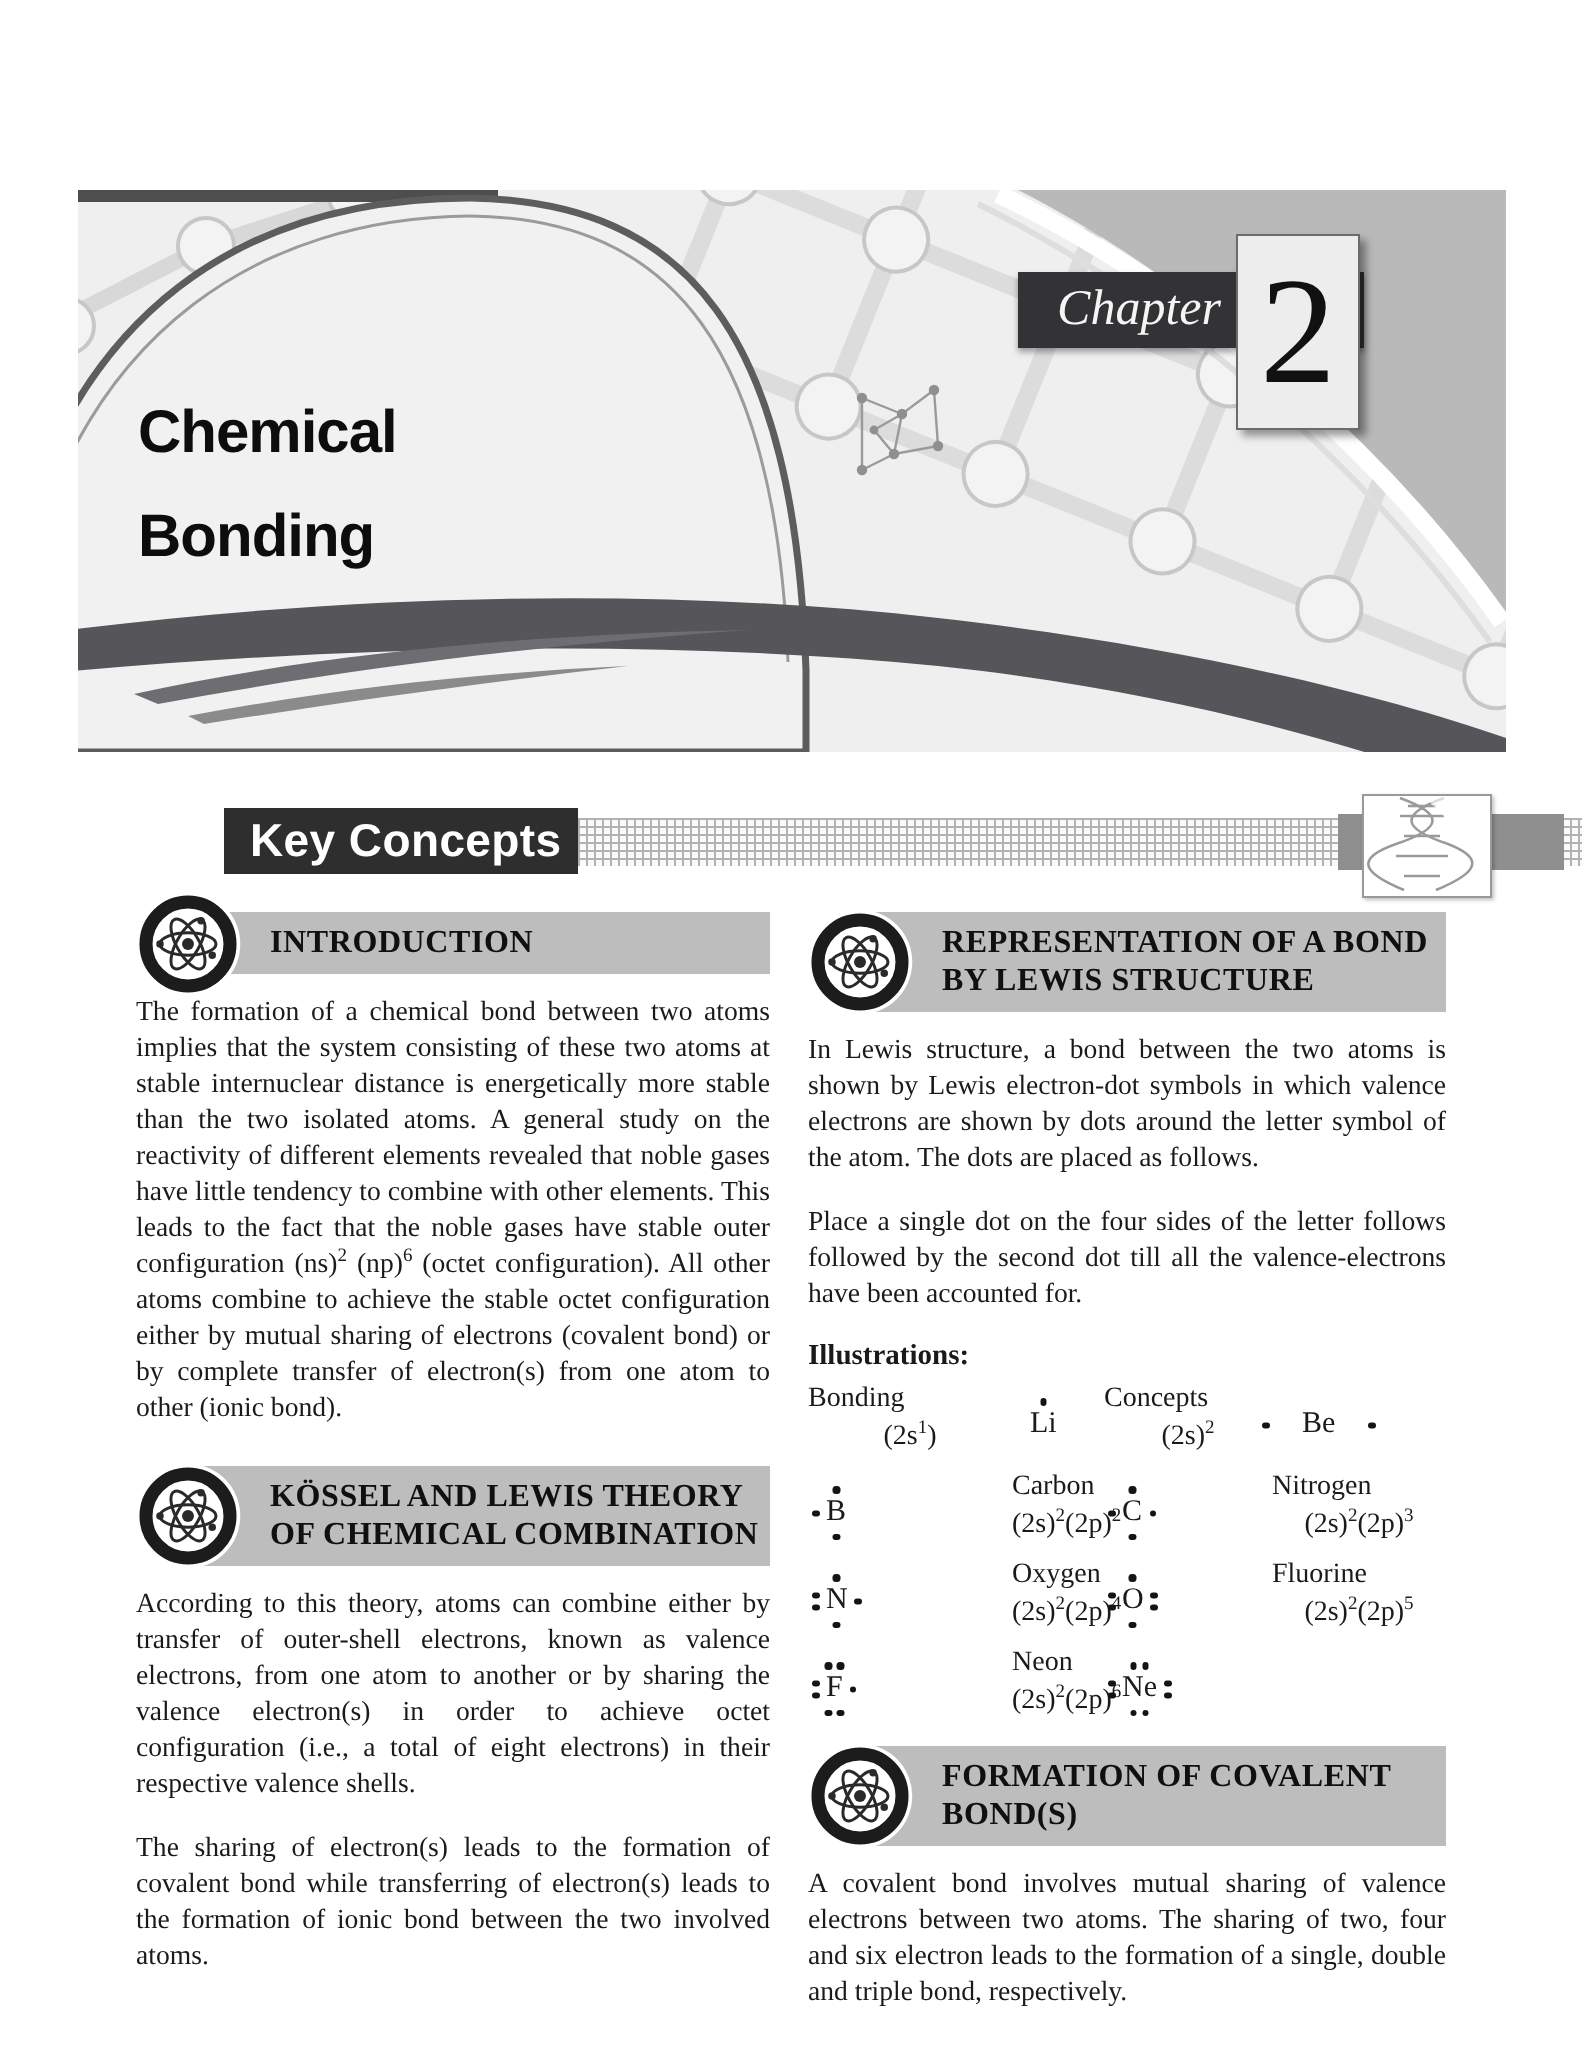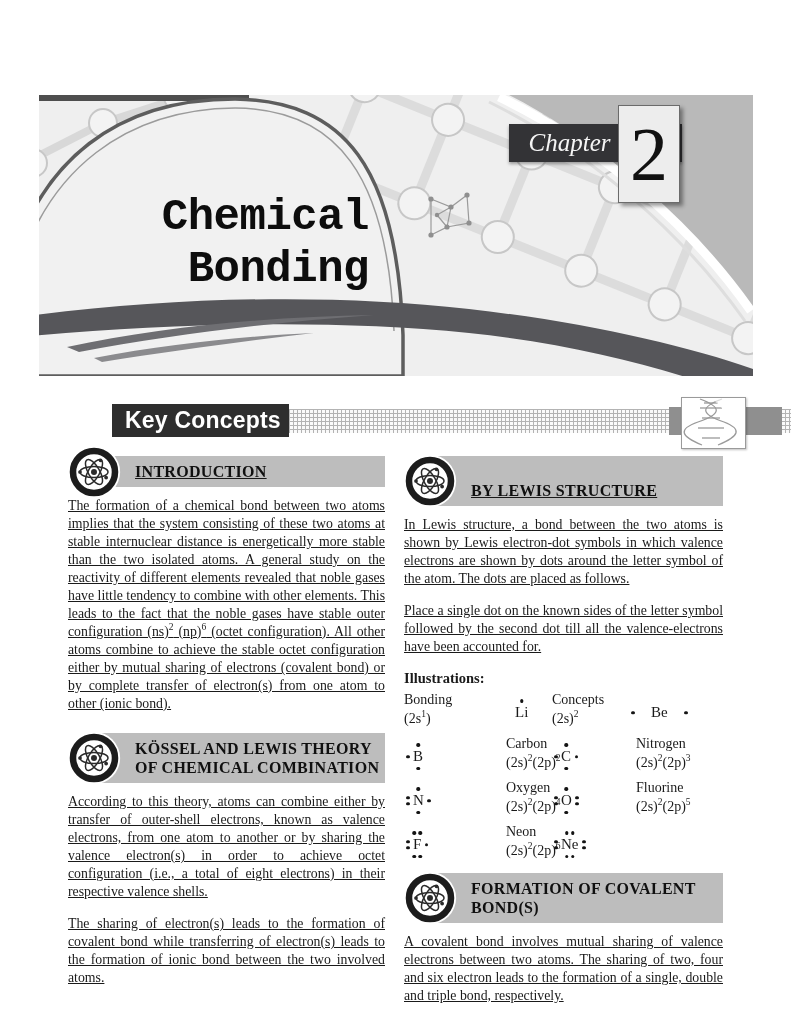--- a/index.html
+++ b/index.html
@@ -13,25 +13,25 @@
   html,body{margin:0;padding:0;background:#888;}
   .page{
     position:relative; width:791px; height:1024px; background:var(--page-bg);
     margin:0 auto; overflow:hidden;
     font-family:"Liberation Serif", serif; color:var(--text);
   }
   
   .header{position:absolute; left:39px; top:95px; width:714px; height:281px; overflow:hidden;}
   .header-art{position:absolute; inset:0; width:714px; height:281px;}
   .chapter-title{
-    position:absolute; left:30px; top:96px; width:300px; text-align:right;
-    font-family:Liberation Mono, monospace; font-weight:bold;
-    font-size:44px; line-height:52px; color:#0d0d0d; letter-spacing:-0.5px;
-  }
-  .chapter-badge{position:absolute; left:0; top:0; width:714px; height:252px; pointer-events:none;}
+    position:absolute; left:30px; top:96px; width:300px; text-align:left;
+    font-family:Liberation Sans, sans-serif; font-weight:bold;
+    font-size:30px; line-height:52px; color:#0d0d0d; letter-spacing:-0.5px;
+  }
+  .chapter-badge{position:absolute; left:0; top:12px; width:714px; height:252px; pointer-events:none;}
   .chapter-bar{
     position:absolute; left:470px; top:29px; width:173px; height:38px;
     background:#333336; box-shadow:0 2px 3px rgba(0,0,0,.35);
     display:flex; align-items:center; justify-content:center; padding-right:52px; box-sizing:border-box;
   }
   .chapter-bar span{
     font-family:"Liberation Serif", serif; font-style:italic; font-size:25px; color:#f5f5f5;
   }
   .chapter-num-card{
     position:absolute; left:579px; top:10px; width:60px; height:96px;
@@ -60,40 +60,40 @@
     font-size:23px; line-height:33px; padding-left:13px; box-sizing:border-box; letter-spacing:0.2px;
   }
   
   .columns{
     position:absolute; left:68px; top:448px; width:655px;
     display:flex; gap:19px; align-items:flex-start;
   }
   .col-left{width:317px;}
   .col-right{width:319px;}
   p.body{
-    margin:10px 0 14px 0; font-size:13.8px; line-height:18px; text-align:justify; color:var(--text);text-decoration:underline;
+    margin:10px 0 14px 0; font-size:13.8px; line-height:18px; text-align:justify; color:var(--text);
   }
   sup{font-size:9.5px; line-height:0;}
   
   .sec{position:relative; margin-top:12px;}
-  .sec.first{margin-top:8px;text-decoration:underline;}
+  .sec.first{margin-top:8px;}
   .sec-bar{
     margin-left:18px; background:var(--heading-bar);
     padding:6px 4px 6px 49px;
     font-weight:bold; font-size:16px; line-height:19px; color:#101010; letter-spacing:0.3px;
   }
   .sec-icon{position:absolute; left:-2px; top:50%; transform:translateY(-50%); width:56px; height:56px;}
   
   .ill-label{margin:2px 0 2px 0; font-weight:bold; font-size:14.5px;}
   .ill-grid{
     display:grid; grid-template-columns:102px 46px 84px 1fr;
     row-gap:6px; margin:4px 0 8px 0; font-size:14px;
   }
   .ill-name{line-height:18px;}
-  .ill-config{line-height:20px;}
+  .ill-config{line-height:20px;text-align:center;}
   .ill-sym{display:flex; align-items:flex-end; padding-bottom:2px;}
   .lewis{position:relative; display:inline-block; padding:7px 9px; font-size:15px; line-height:1;}
   .lewis.wide{padding:7px 15px;}
   .dots{position:absolute; display:flex; gap:2.5px;}
   .dots-top{top:1px; left:50%; transform:translateX(-50%);}
   .dots-bottom{bottom:1px; left:50%; transform:translateX(-50%);}
   .dots-left{left:2px; top:50%; transform:translateY(-50%); flex-direction:column;}
   .dots-right{right:2px; top:50%; transform:translateY(-50%); flex-direction:column;}
   .lewis.wide .dots-left{left:-5px;}
   .lewis.wide .dots-right{right:-5px;}
@@ -270,26 +270,26 @@
             <ellipse cx="30" cy="30" rx="15" ry="6"></ellipse>
             <ellipse cx="30" cy="30" rx="15" ry="6" transform="rotate(60 30 30)"></ellipse>
             <ellipse cx="30" cy="30" rx="15" ry="6" transform="rotate(120 30 30)"></ellipse>
           </g>
           <circle cx="30" cy="30" r="3.2" fill="#2a2a2a"></circle>
           <circle cx="15" cy="30" r="2" fill="#2a2a2a"></circle>
             <circle cx="37" cy="17.5" r="2" fill="#2a2a2a"></circle>
             <circle cx="43" cy="36" r="2" fill="#2a2a2a"></circle>
         </svg>
         <div class="sec-bar">
-          <br>
+          <span>REPRESENTATION OF A BOND</span><br>
           <span>BY LEWIS STRUCTURE</span>
         </div>
       </div>
       <p class="body">In Lewis structure, a bond between the two atoms is shown by Lewis electron-dot symbols in which valence electrons are shown by dots around the letter symbol of the atom. The dots are placed as follows.</p>
-      <p class="body">Place a single dot on the known sides of the letter symbol followed by the second dot till all the valence-electrons have been accounted for.</p>
+      <p class="body">Place a single dot on the four sides of the letter follows followed by the second dot till all the valence-electrons have been accounted for.</p>
       <p class="ill-label">Illustrations:</p>
 
       <div class="ill-grid" id="illustrations-grid">
   <div class="ill-text">
     <div class="ill-name">Bonding</div>
     <div class="ill-config">(2s<sup>1</sup>)</div>
   </div>
   <div class="ill-sym">
     <span class="lewis"><span class="lewis-letter">Li</span><span class="dots dots-top">
                 <span class="dot"></span>

